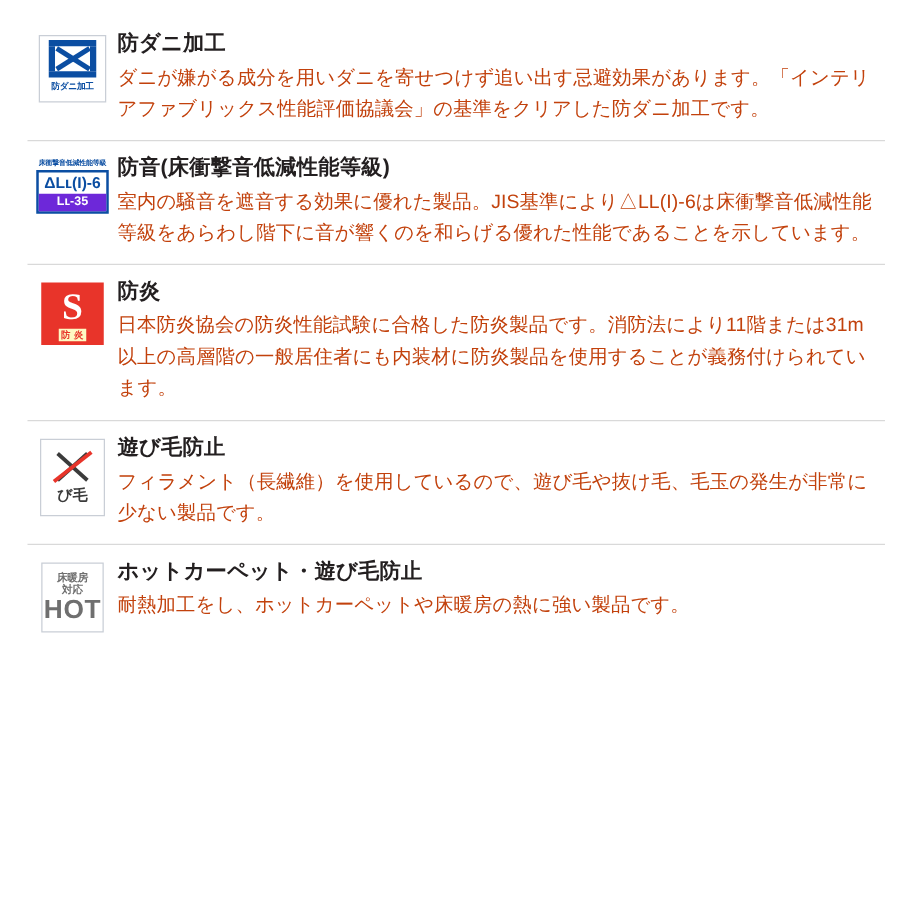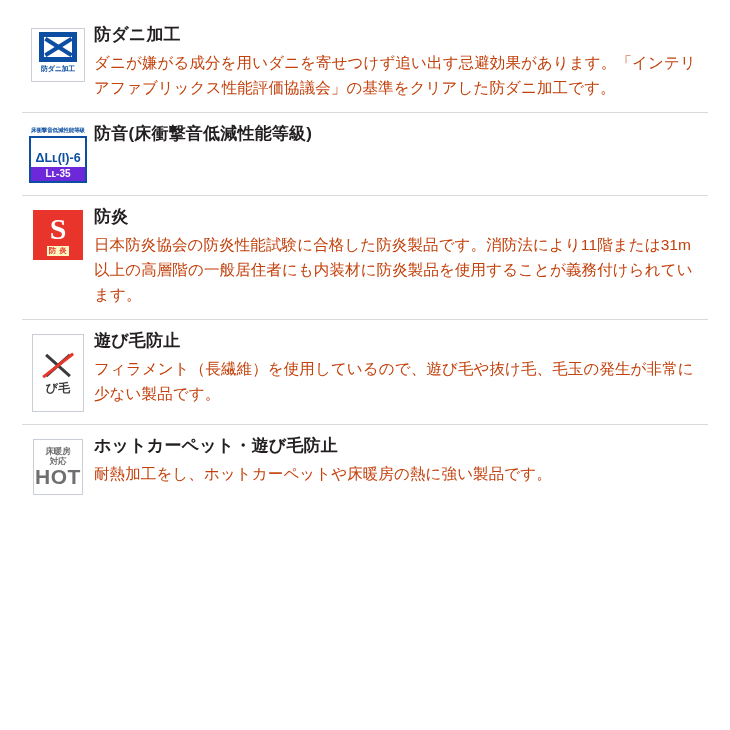--- a/index.html
+++ b/index.html
@@ -138,21 +138,20 @@
     background: #fff;
   }
   .icon-bouon .l1 {
     font-size: 12.5px;
     font-weight: bold;
     color: #0b4ea2;
     text-align: center;
     line-height: 1.25;
     padding: 1px 0 0 0;
     white-space: nowrap;
-    margin-top: 12px;
   }
   .icon-bouon .l2 {
     font-size: 10px;
     font-weight: bold;
     color: #ffffff;
     background: #6d28d9;
     text-align: center;
     line-height: 1.4;
     white-space: nowrap;
   }
@@ -184,21 +183,21 @@
     font-weight: bold;
     line-height: 1.35;
     padding: 0 2px;
     letter-spacing: 0.5px;
     white-space: nowrap;
   }
 
   
   .icon-asobi {
     width: 52px;
-    height: 78px;
+    height: 62px;
     border: 1px solid #c9ced6;
     box-sizing: border-box;
     background: #ffffff;
     display: flex;
     flex-direction: column;
     align-items: center;
     justify-content: center;
   }
   .icon-asobi .glyph {
     position: relative;
@@ -298,20 +297,21 @@
       <div class="icon-bouon">
         <div class="top-cap">床衝撃音低減性能等級</div>
         <div class="box">
           <div class="l1">ΔLʟ(I)-6</div>
           <div class="l2">Lʟ-35</div>
         </div>
       </div>
     </div>
     <div class="text-col">
       <p class="f-title">防音(床衝撃音低減性能等級)</p>
+      <p class="f-body">室内の騒音を遮音する効果に優れた製品。JIS基準により△LL(I)-6は床衝撃音低減性能等級をあらわし階下に音が響くのを和らげる優れた性能であることを示しています。</p>
     </div>
   </div>
 
   <div class="feature">
     <div class="icon-col">
       <div class="icon-bouen">
         <div class="mark">S</div>
         <div class="cap">防 炎</div>
       </div>
     </div>

